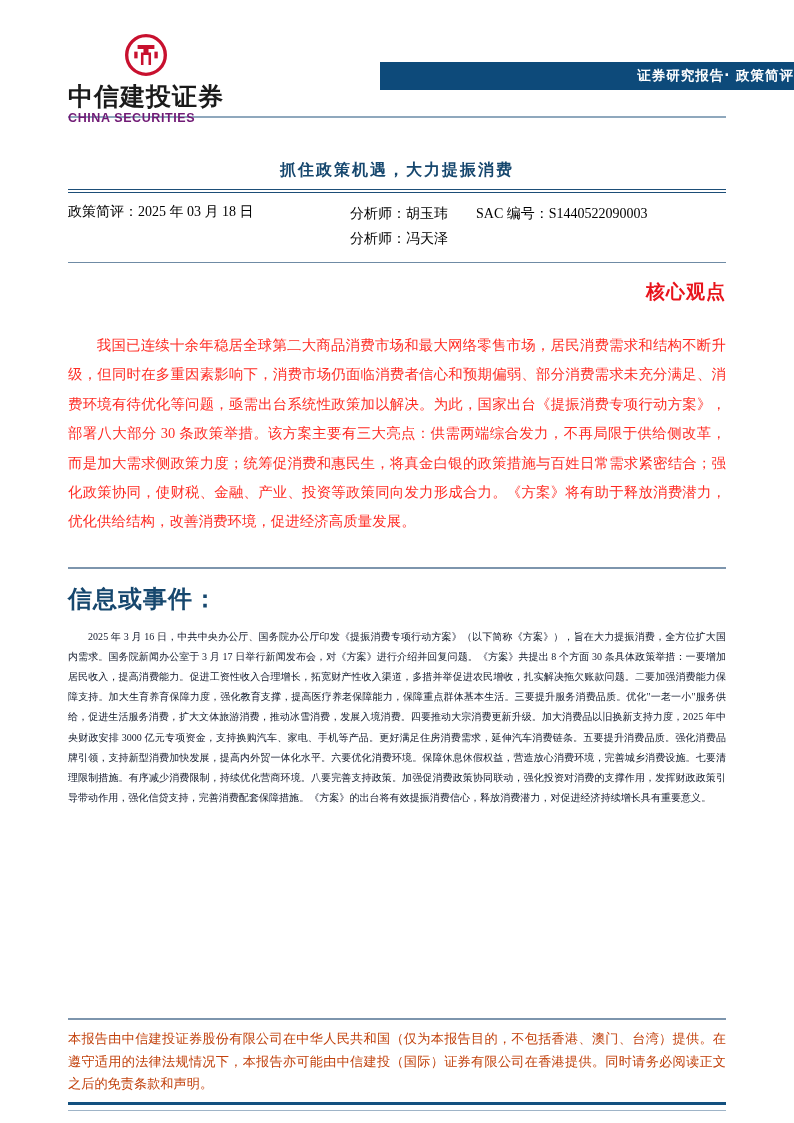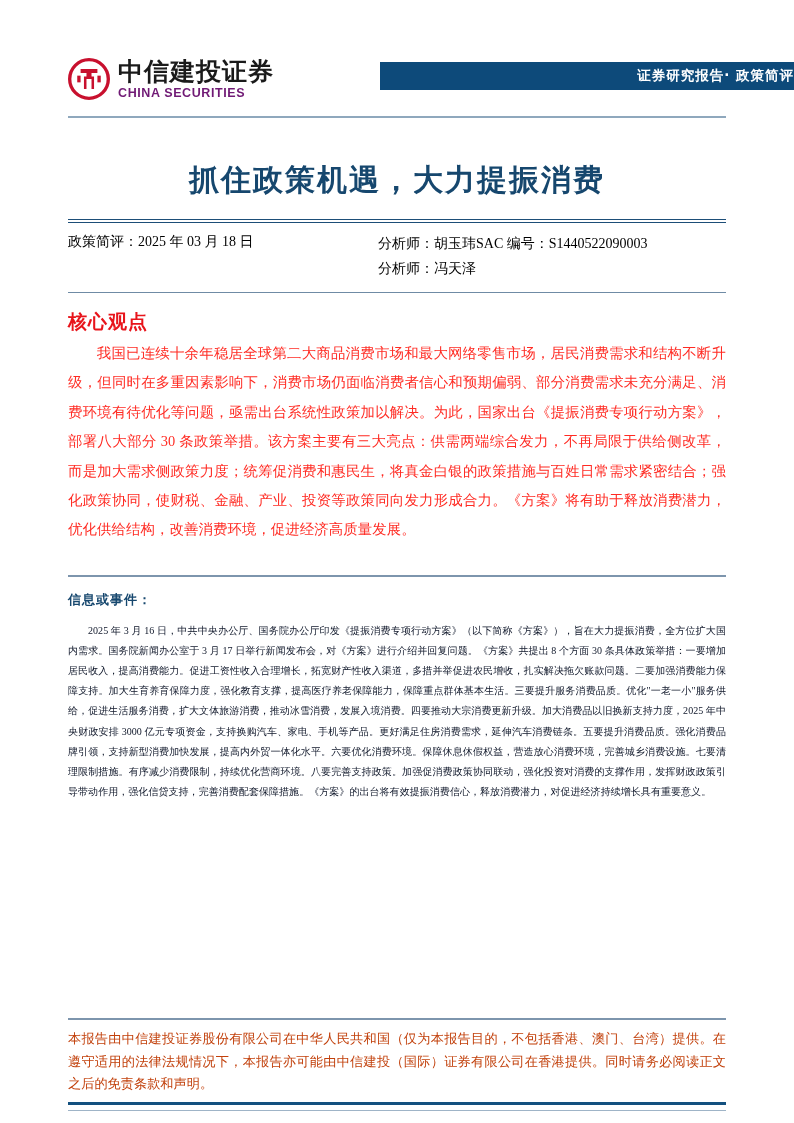--- a/index.html
+++ b/index.html
@@ -29,20 +29,21 @@
     height: 62px;
     margin-top: 48px;
     display: flex;
     align-items: center;
   }
   .brand {
     display: flex;
     align-items: center;
     gap: 8px;
     z-index: 2;
+    flex-direction: column;
   }
   .logo-mark {
     width: 42px;
     height: 42px;
     flex: 0 0 42px;
   }
   .brand-text {
     display: flex;
     flex-direction: column;
     justify-content: center;
@@ -86,26 +87,26 @@
   .header-rule {
     height: 2px;
     background: #8fa8bd;
     margin-top: 6px;
   }
 
   
   .title {
     text-align: center;
     font-family: "DejaVu Sans", "Liberation Sans", sans-serif;
-    font-size: 30px;
+    font-size: 16px;
     font-weight: bold;
     color: #16476e;
     letter-spacing: 2px;
     margin-top: 42px;
-    margin-bottom: 18px;
+    margin-bottom: 8px;
   }
 
   
   .rule-double {
     border-top: 1px solid #1d4e78;
     border-bottom: 1px solid #1d4e78;
     height: 2px;
     box-sizing: content-box;
   }
   .meta {
@@ -121,43 +122,43 @@
   .meta-right {
     flex: 1;
   }
   .meta-row {
     display: flex;
     line-height: 1.75;
   }
   .meta-analyst {
     width: 126px;
     flex: 0 0 126px;
-    text-align: right;
   }
   .meta-label { white-space: nowrap; }
   .rule-thin {
     height: 1px;
     background: #6f8ba5;
     margin-top: 4px;
   }
 
   
   .section-heading-red {
     color: #e8141b;
     font-family: Liberation Sans, sans-serif;
     font-size: 19px;
     font-weight: bold;
     letter-spacing: 1px;
     margin-top: 16px;
-    margin-bottom: 4px;
+    margin-bottom: 26px;
+    text-align: right;
   }
   .section-heading-blue {
     color: #16476e;
     font-family: "DejaVu Sans", "Liberation Sans", sans-serif;
-    font-size: 13px;
+    font-size: 24px;
     font-weight: bold;
     letter-spacing: 1px;
     margin-top: 14px;
     margin-bottom: 12px;
   }
   .para-red {
     color: #ff2b23;
     font-size: 14.4px;
     line-height: 2.04;
     text-align: justify;

